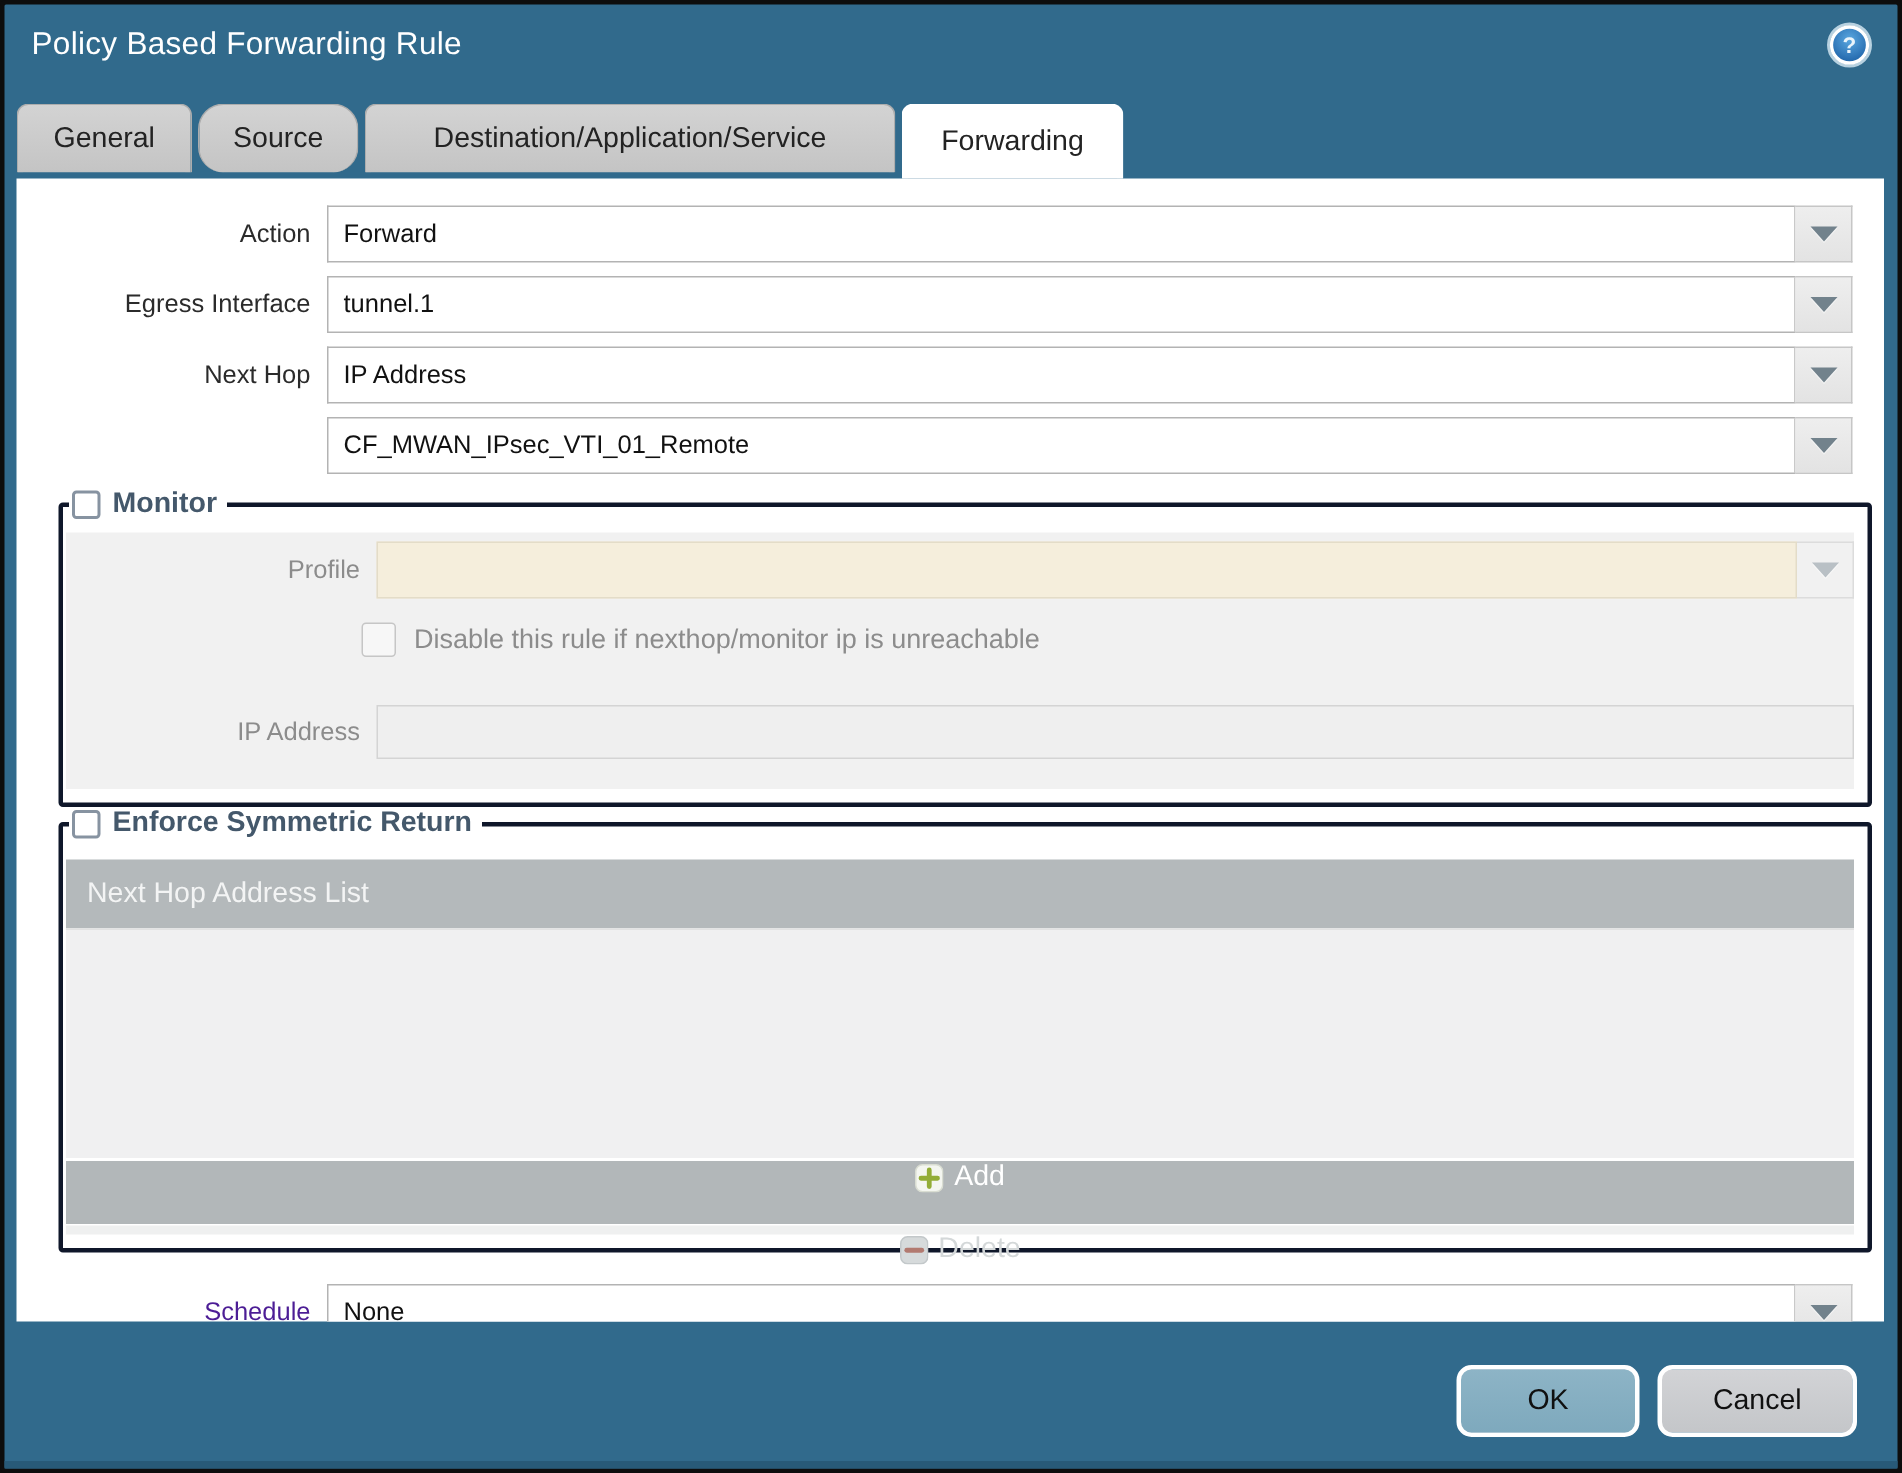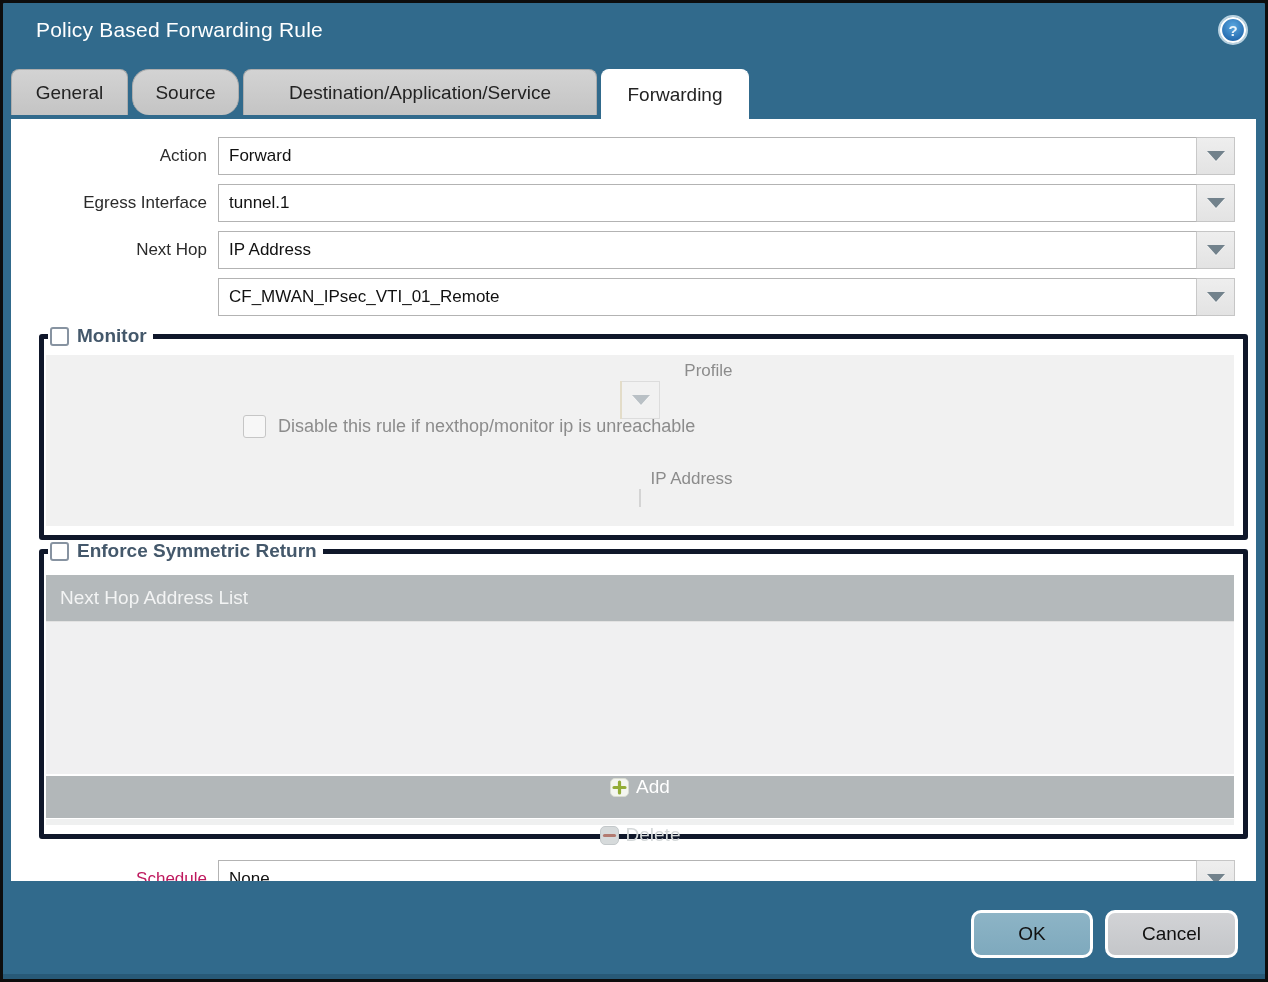--- a/index.html
+++ b/index.html
@@ -8,21 +8,21 @@
     font-family:"Liberation Sans","DejaVu Sans",sans-serif;
     background:#0d0d0d;overflow:hidden;
   }
   .window{
     position:absolute;inset:0;
     background:#316a8c;
     border:3px solid #0d0d0d;border-radius:4px;
     box-sizing:border-box;
   }
   
-  .titlebar{position:absolute;left:16px;top:0;right:0;height:60px;}
+  .titlebar{position:absolute;left:1px;top:0;right:0;height:60px;}
   .title{
     position:absolute;left:17px;top:15px;
     color:#ffffff;font-size:21px;font-weight:400;letter-spacing:.2px;
   }
   .help-btn{
     position:absolute;right:16px;top:11px;width:32px;height:32px;
     cursor:pointer;
   }
   
   .tabs{
@@ -73,37 +73,37 @@
   .tri{
     width:0;height:0;border-left:9px solid transparent;border-right:9px solid transparent;
     border-top:10px solid #72828c;
     filter:drop-shadow(0 1px 0 rgba(255,255,255,.6));
   }
   .dd.disabled{background:#f1f1f1;border-color:#dcdcdc;}
   .dd.disabled .tri{border-top-color:#b9c0c5;}
   
   fieldset.group{
     margin:0 8px 0 28px;padding:0 9px 9px 2px;
-    border:5px solid #0f172a;border-radius:3px;
+    border:3px solid #0f172a;border-radius:3px;
   }
   fieldset.group legend{
     display:flex;align-items:center;gap:8px;
     padding:0 6px 0 2px;margin-left:2px;
   }
   .legend-text{font-size:19px;font-weight:700;color:#44586b;}
   .cb{
     width:19px;height:19px;box-sizing:border-box;flex:none;
     border:2px solid #8793a1;border-radius:3px;background:#fff;cursor:pointer;
   }
   .monitor-fieldset{margin-top:6px;}
   .panel{
     background:#f1f1f1;margin-top:8px;padding:6px 0 10px 0;
   }
   .panel .lbl{color:#8c8c8c;}
-  .panel .row{margin-right:0;flex-direction:column;}
+  .panel .row{margin-right:0;}
   .input-cream{
     flex:1;height:38px;box-sizing:border-box;
     background:#f5eedc;border:1px solid #e3dcc8;
   }
   .input-gray{
     flex:1;height:36px;box-sizing:border-box;
     background:#efefef;border:1px solid #d4d4d4;
   }
   .check-row{display:flex;align-items:center;margin:13px 0 29px 197px;height:28px;}
   .cb-light{
@@ -276,21 +276,21 @@
               <path d="M4.5 9.5h10" stroke="#b27a70" stroke-width="3.2" stroke-linecap="round"></path>
             </svg>
             <span class="tlabel">Delete</span>
           </div>
         </div>
         <div class="nh-strip"></div>
       </div>
     </fieldset>
 
     <div class="row schedule-row">
-      <div class="lbl" style="color:#be185d">Schedule</div>
+      <div class="lbl" style="color:#4c1d95">Schedule</div>
       <div class="combo">
         <input type="text" readonly="" value="None" style="">
         <span class="dd">
           <span class="tri"></span>
         </span>
       </div>
     </div>
 
   </div>
 

